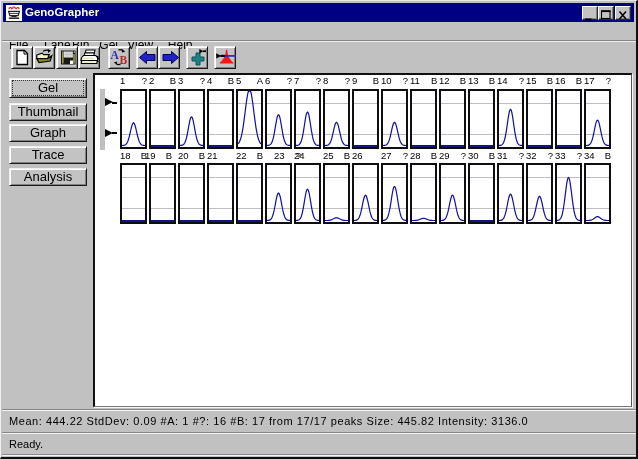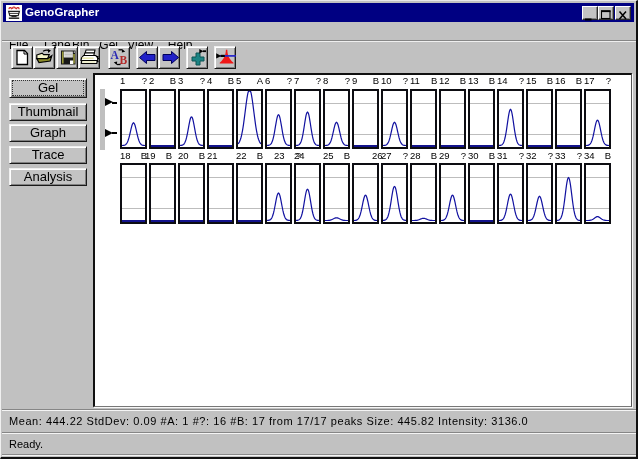--- a/index.html
+++ b/index.html
@@ -416,21 +416,21 @@
     <span>25</span>
     <span>B</span>
   </div>
 <div class="pbox" style="left:323px;top:163px;width:27px;height:61px;">
     <div class="gl" style="top:12px"></div>
     <div class="gl" style="top:43px"></div>
     <svg width="23" height="57" style="position:absolute;left:0;top:0">
       <path d="M0.0,55.5 L0.5,55.5 L1.0,55.5 L1.5,55.5 L2.0,55.5 L2.5,55.5 L3.0,55.4 L3.5,55.4 L4.0,55.4 L4.5,55.3 L5.0,55.2 L5.5,55.1 L6.0,54.9 L6.5,54.8 L7.0,54.5 L7.5,54.3 L8.0,54.0 L8.5,53.8 L9.0,53.5 L9.5,53.3 L10.0,53.1 L10.5,52.9 L11.0,52.8 L11.5,52.8 L12.0,52.8 L12.5,52.9 L13.0,53.1 L13.5,53.3 L14.0,53.5 L14.5,53.8 L15.0,54.0 L15.5,54.3 L16.0,54.5 L16.5,54.8 L17.0,54.9 L17.5,55.1 L18.0,55.2 L18.5,55.3 L19.0,55.4 L19.5,55.4 L20.0,55.4 L20.5,55.5 L21.0,55.5 L21.5,55.5 L22.0,55.5 L22.5,55.5 L23.0,55.5" fill="none" stroke="#1111a0" stroke-width="1.2"></path>
     </svg>
   </div>
-<div class="plab" style="left:372px;top:151px;width:27px;flex-direction:column;">
+<div class="plab" style="left:352px;top:151px;width:27px;flex-direction:column;">
     <span>26</span>
     <span>?</span>
   </div>
 <div class="pbox" style="left:352px;top:163px;width:27px;height:61px;">
     <div class="gl" style="top:12px"></div>
     <div class="gl" style="top:43px"></div>
     <svg width="23" height="57" style="position:absolute;left:0;top:0">
       <path d="M0.0,55.5 L0.5,55.5 L1.0,55.4 L1.5,55.4 L2.0,55.3 L2.5,55.1 L3.0,54.9 L3.5,54.6 L4.0,54.1 L4.5,53.5 L5.0,52.7 L5.5,51.6 L6.0,50.3 L6.5,48.6 L7.0,46.7 L7.5,44.5 L8.0,42.1 L8.5,39.7 L9.0,37.2 L9.5,35.0 L10.0,33.0 L10.5,31.5 L11.0,30.5 L11.5,30.2 L12.0,30.5 L12.5,31.5 L13.0,33.0 L13.5,35.0 L14.0,37.2 L14.5,39.7 L15.0,42.1 L15.5,44.5 L16.0,46.7 L16.5,48.6 L17.0,50.3 L17.5,51.6 L18.0,52.7 L18.5,53.5 L19.0,54.1 L19.5,54.6 L20.0,54.9 L20.5,55.1 L21.0,55.3 L21.5,55.4 L22.0,55.4 L22.5,55.5 L23.0,55.5" fill="none" stroke="#1111a0" stroke-width="1.2"></path>
     </svg>
   </div>

